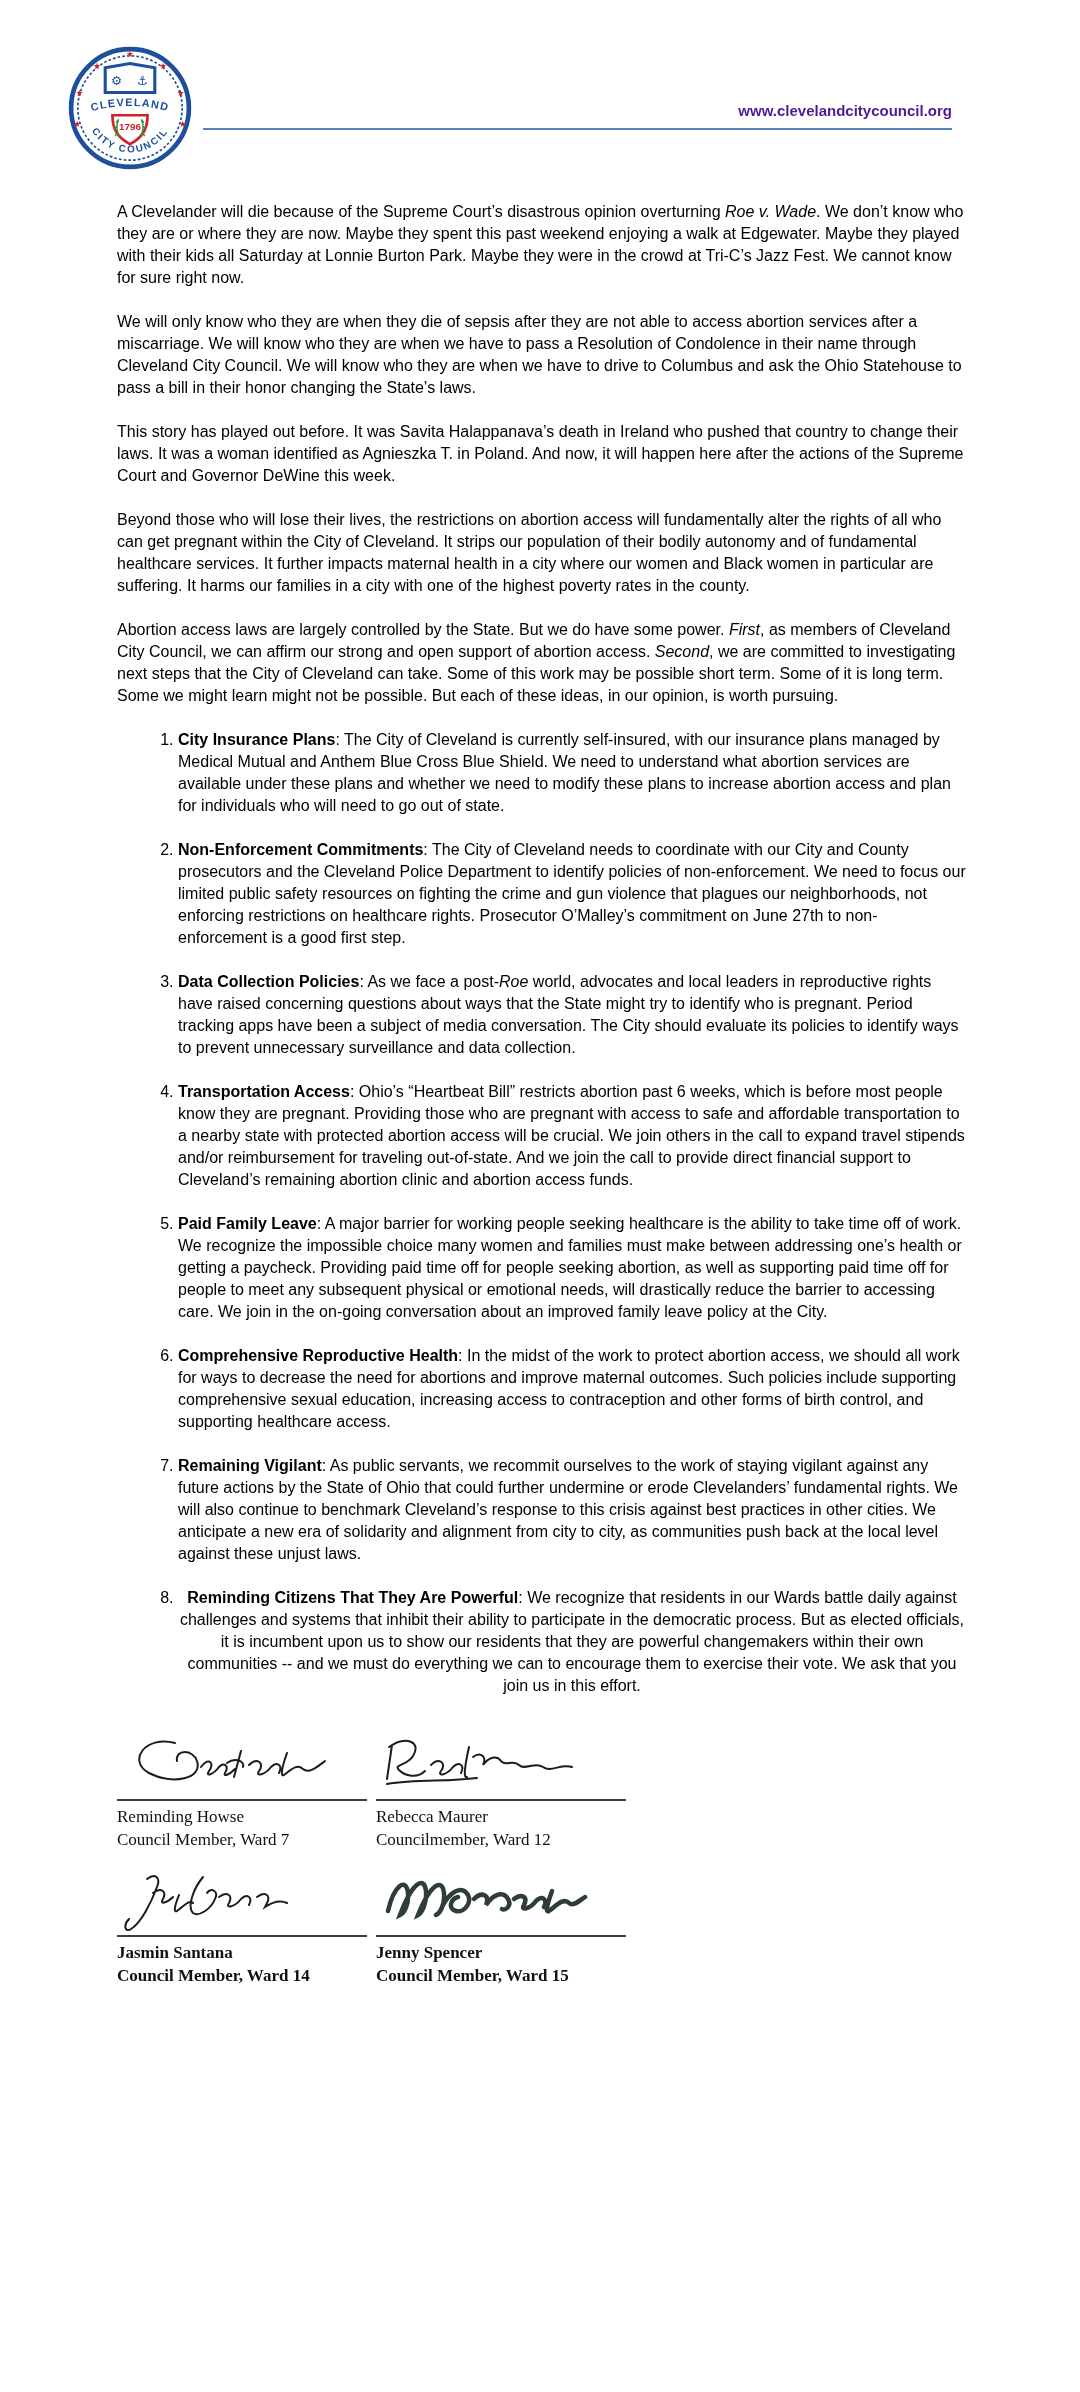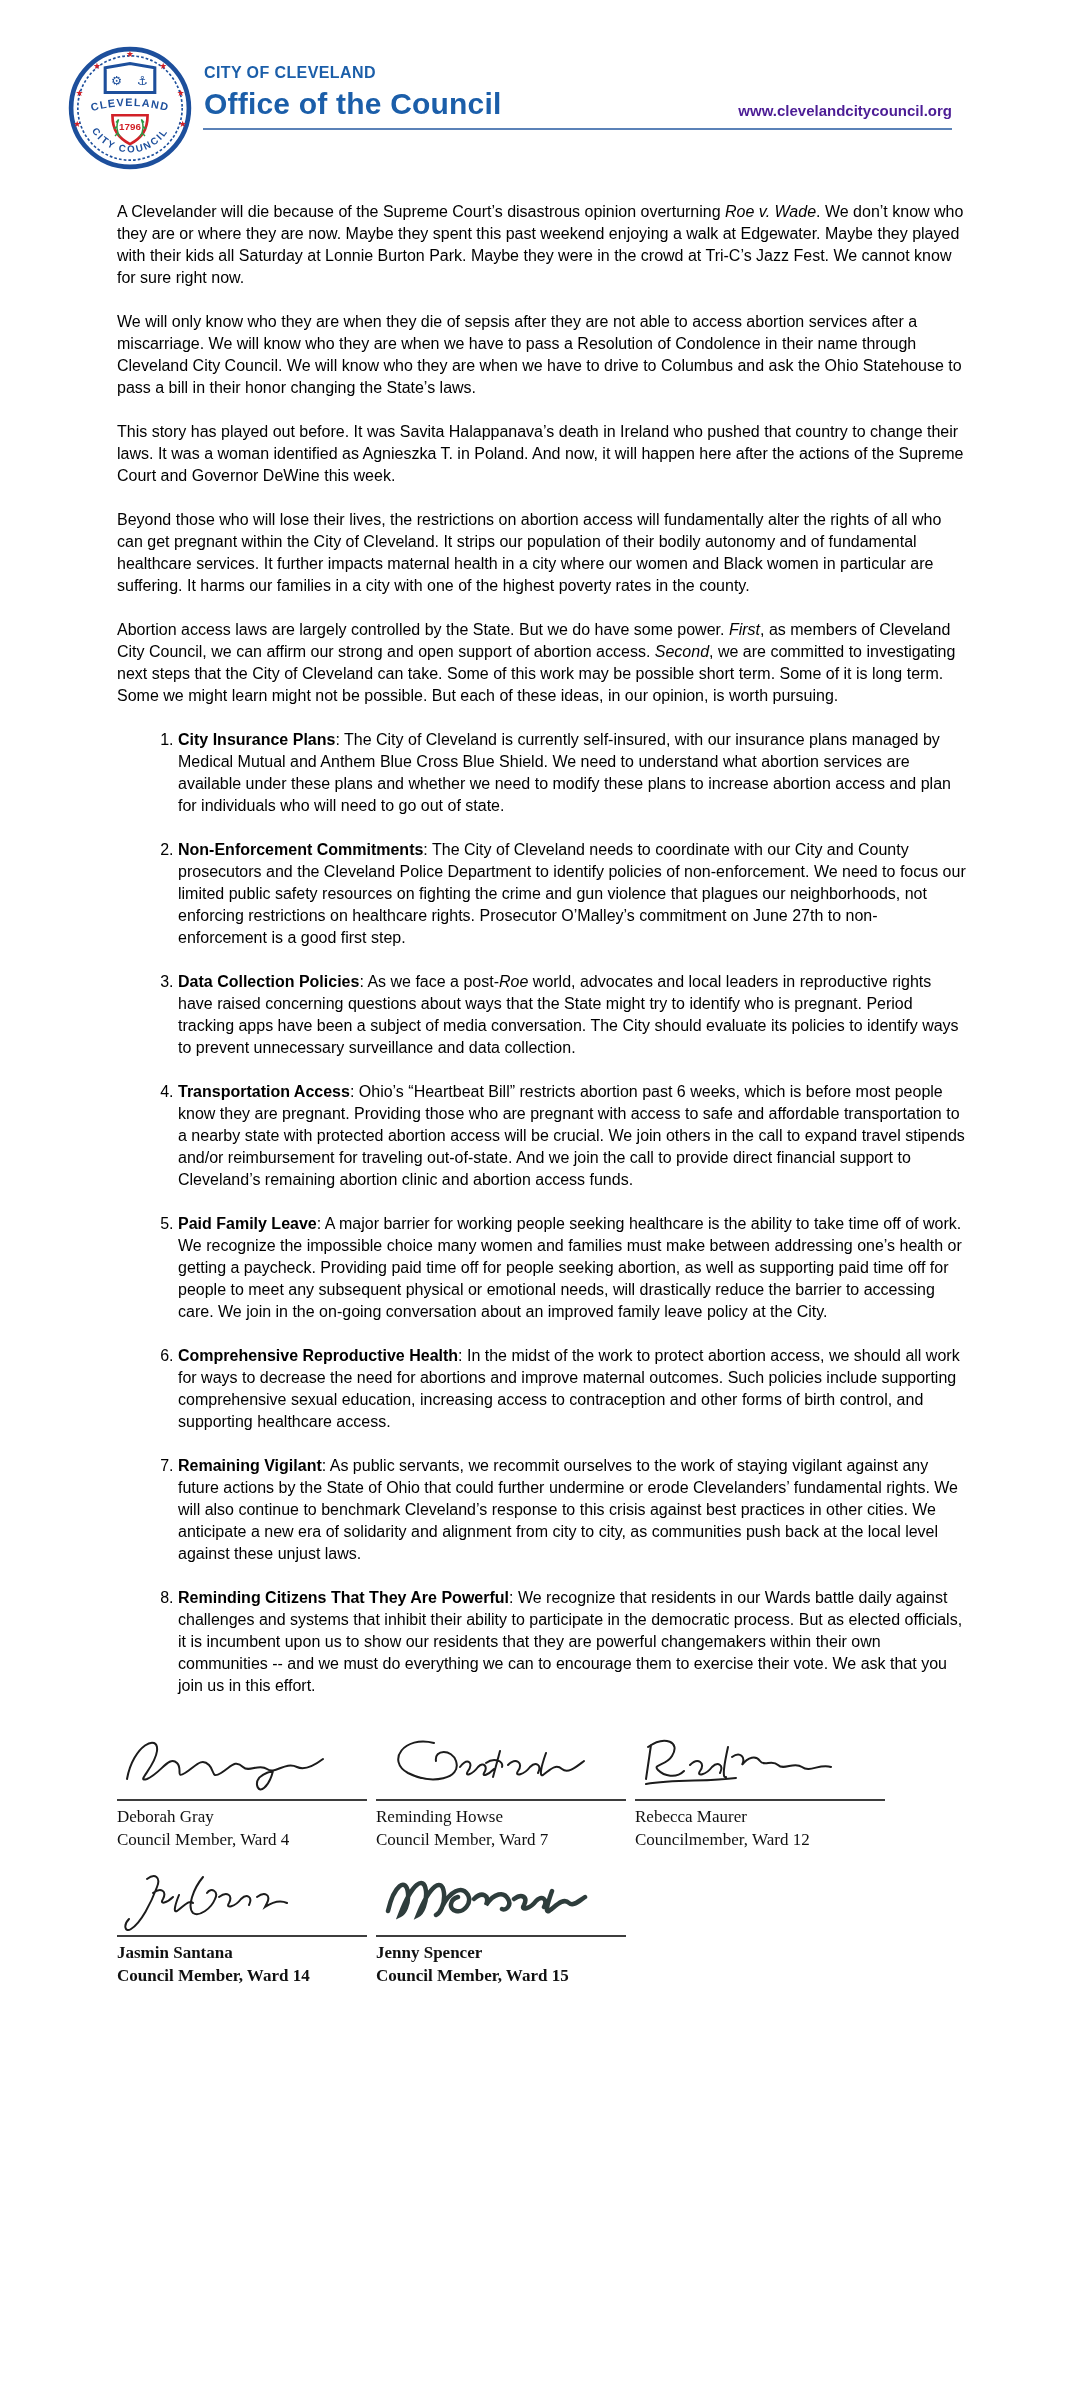--- a/index.html
+++ b/index.html
@@ -18,21 +18,21 @@
   .content{position:absolute;left:117px;top:201px;width:849px;
            font-size:16px;line-height:22px;}
   .content p{margin:0 0 22px 0;}
   .date-line{margin:0;}
   .title-line{font-weight:bold;margin:0 0 22px 0;}
   em{font-style:italic;}
   b{font-weight:bold;}
 
   ol.points{margin:0 0 0 0;padding-left:61px;}
   ol.points li{margin-bottom:22px;}
-  ol.points li:last-child{margin-bottom:0;}
+  ol.points li:last-child{margin-bottom:0;text-align:center;}
 
   
   .signatures{margin-top:30px;}
   .sig-row{display:flex;}
   .sig-row2{margin-top:12px;font-weight:bold;}
   .sig-col{width:259px;}
   .sig-svg{display:block;height:70px;width:240px;margin-bottom:2px;}
   .sig-line{width:250px;border-bottom:2px solid #3d3d3d;margin-bottom:4px;}
   .sig-name,.sig-title{font-family:"Liberation Serif", serif;font-size:17px;line-height:23px;color:#111;}
 </style>
@@ -65,24 +65,20 @@
     </text>
     <path d="M43,67 h34 c0,14 -5.5,22 -17,28 c-11.5,-6 -17,-14 -17,-28 z" fill="#ffffff" stroke="#d22128" stroke-width="2.6"></path>
     <path d="M49,71 q-4,9 1.5,17 M49,71 l-2.5,3 M47.5,78 l-3,2 M48.5,84 l-3,3" stroke="#2c9a45" stroke-width="1.4" fill="none"></path>
     <path d="M71,71 q4,9 -1.5,17 M71,71 l2.5,3 M72.5,78 l3,2 M71.5,84 l3,3" stroke="#2c9a45" stroke-width="1.4" fill="none"></path>
     <text x="60" y="81" text-anchor="middle" font-size="9.5" font-weight="bold" fill="#d22128">1796</text>
     <text font-size="9.5" font-weight="bold" fill="#1d4f9c" letter-spacing="1.8">
       <textPath href="#sealBottom" startOffset="50%" text-anchor="middle">CITY COUNCIL</textPath>
     </text>
   </svg>
 
-  <div class="hdr-text">
-    <div class="hdr-org">CITY OF CLEVELAND</div>
-    <div class="hdr-office">Office of the Council</div>
-  </div>
   <div class="hdr-url">www.clevelandcitycouncil.org</div>
   <div class="hdr-rule"></div>
 
   <div class="content">
 
 
     <p><span>A Clevelander will die because of the Supreme Court’s disastrous opinion overturning </span><em>Roe v. Wade</em><span>. We don’t know who they are or where they are now. Maybe they spent this past weekend enjoying a walk at Edgewater. Maybe they played with their kids all Saturday at Lonnie Burton Park. Maybe they were in the crowd at Tri-C’s Jazz Fest. We cannot know for sure right now.</span></p>
 
     <p><span>We will only know who they are when they die of sepsis after they are not able to access abortion services after a miscarriage. We will know who they are when we have to pass a Resolution of Condolence in their name through Cleveland City Council. We will know who they are when we have to drive to Columbus and ask the Ohio Statehouse to pass a bill in their honor changing the State’s laws.</span></p>
 
@@ -99,28 +95,20 @@
       <li><b>Transportation Access</b><span>: Ohio’s “Heartbeat Bill” restricts abortion past 6 weeks, which is before most people know they are pregnant. Providing those who are pregnant with access to safe and affordable transportation to a nearby state with protected abortion access will be crucial. We join others in the call to expand travel stipends and/or reimbursement for traveling out-of-state. And we join the call to provide direct financial support to Cleveland’s remaining abortion clinic and abortion access funds.</span><em></em><span></span></li>
       <li><b>Paid Family Leave</b><span>: A major barrier for working people seeking healthcare is the ability to take time off of work. We recognize the impossible choice many women and families must make between addressing one’s health or getting a paycheck. Providing paid time off for people seeking abortion, as well as supporting paid time off for people to meet any subsequent physical or emotional needs, will drastically reduce the barrier to accessing care. We join in the on-going conversation about an improved family leave policy at the City.</span><em></em><span></span></li>
       <li><b>Comprehensive Reproductive Health</b><span>: In the midst of the work to protect abortion access, we should all work for ways to decrease the need for abortions and improve maternal outcomes. Such policies include supporting comprehensive sexual education, increasing access to contraception and other forms of birth control, and supporting healthcare access.</span><em></em><span></span></li>
       <li><b>Remaining Vigilant</b><span>: As public servants, we recommit ourselves to the work of staying vigilant against any future actions by the State of Ohio that could further undermine or erode Clevelanders’ fundamental rights. We will also continue to benchmark Cleveland’s response to this crisis against best practices in other cities. We anticipate a new era of solidarity and alignment from city to city, as communities push back at the local level against these unjust laws.</span><em></em><span></span></li>
       <li><b>Reminding Citizens That They Are Powerful</b><span>: We recognize that residents in our Wards battle daily against challenges and systems that inhibit their ability to participate in the democratic process. But as elected officials, it is incumbent upon us to show our residents that they are powerful changemakers within their own communities -- and we must do everything we can to encourage them to exercise their vote. We ask that you join us in this effort.</span><em></em><span></span></li>
     </ol>
 
     <div class="signatures">
       <div class="sig-row">
 
-        <div class="sig-col">
-          <svg class="sig-svg" viewBox="0 0 240 70">
-            <path d="M10,52 C16,18 42,6 40,24 C38,40 18,56 30,52 C44,46 52,28 60,36 C66,42 58,52 68,46 C78,40 84,30 92,38 C98,44 94,52 104,46 C114,40 118,32 126,40 C132,46 142,36 150,42 C158,48 168,34 180,40 C188,44 198,38 206,32 M156,44 C152,60 142,68 140,58 C139,50 148,46 156,44" fill="none" stroke="#1c1c1c" stroke-width="2" stroke-linecap="round"></path>
-          </svg>
-          <div class="sig-line"></div>
-          <div class="sig-name">Deborah Gray</div>
-          <div class="sig-title">Council Member, Ward 4</div>
-        </div>
 
         <div class="sig-col">
           <svg class="sig-svg" viewBox="0 0 240 70">
             <path d="M58,16 C28,8 10,34 32,46 C56,58 86,52 80,34 C76,22 58,22 60,34 M84,40 C92,30 98,36 92,44 C88,50 96,48 102,40 C108,34 112,40 108,46 C106,50 112,48 118,42 M124,24 L117,50 M110,36 C118,30 128,34 126,40 M132,38 C140,30 148,36 142,44 C138,50 148,48 154,40 C160,34 166,38 162,46 M170,26 C165,40 163,50 167,48 C173,44 179,36 186,42 C192,47 200,40 208,34" fill="none" stroke="#1c1c1c" stroke-width="2" stroke-linecap="round"></path>
           </svg>
           <div class="sig-line"></div>
           <div class="sig-name">Reminding Howse</div>
           <div class="sig-title">Council Member, Ward 7</div>
         </div>
 

